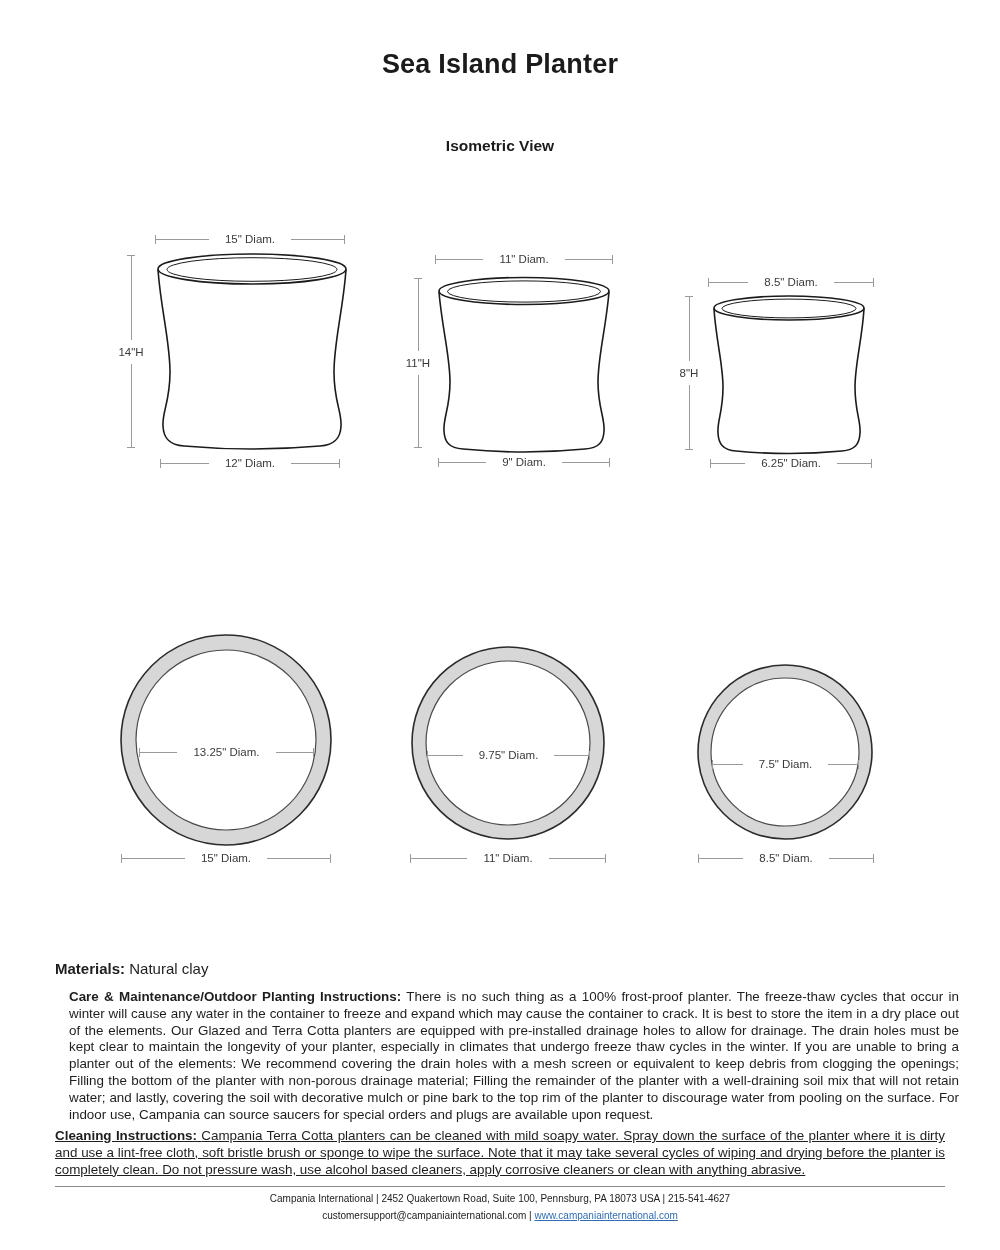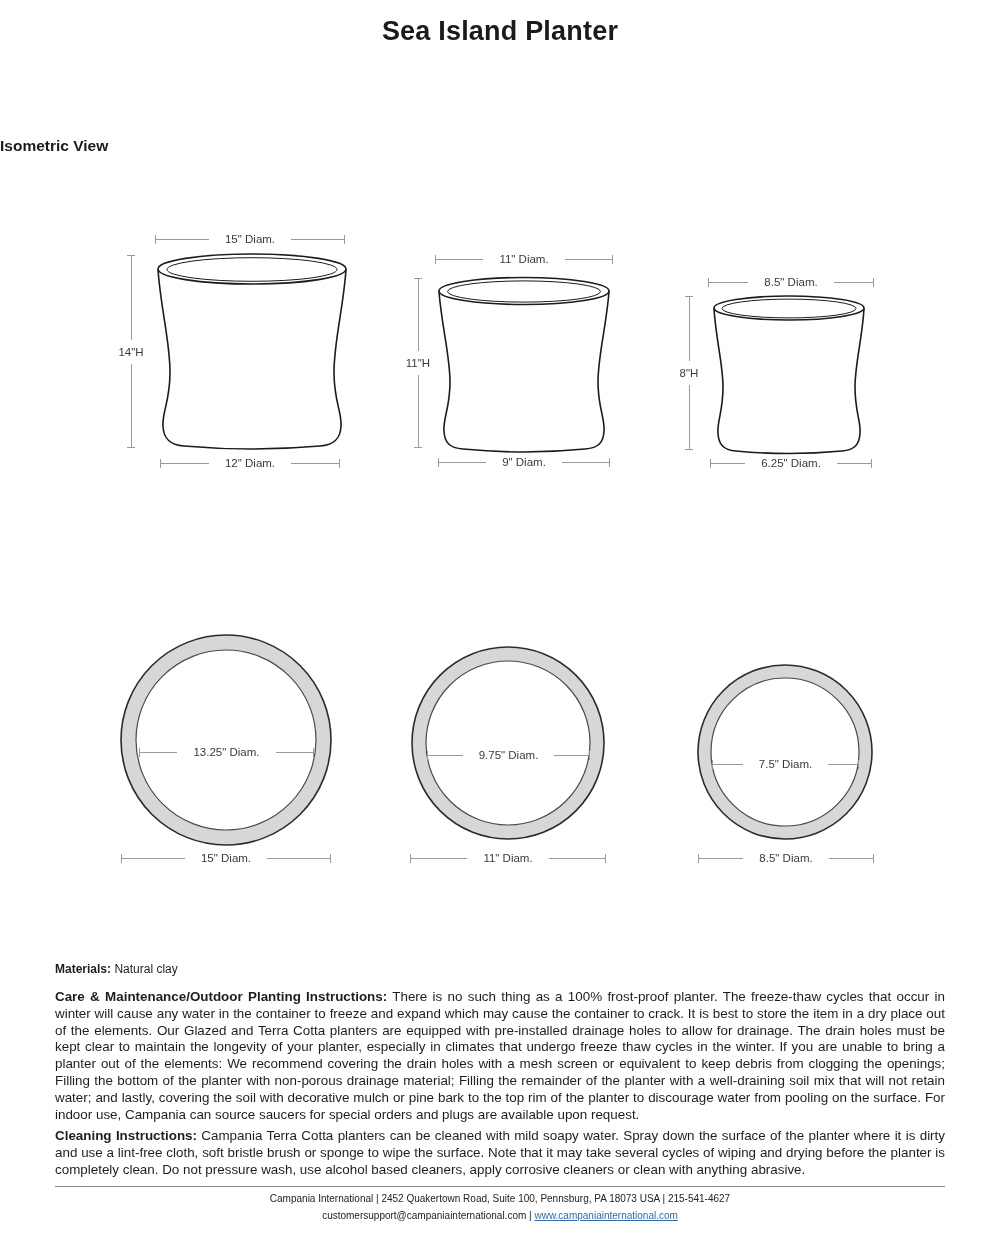--- a/index.html
+++ b/index.html
@@ -8,31 +8,31 @@
     position: relative;
     width: 1000px;
     height: 1250px;
     background: #ffffff;
     font-family: "Liberation Sans", sans-serif;
     color: #1e1e1e;
     overflow: hidden;
   }
   .page-title {
     position: absolute;
-    top: 16px; left: 0; width: 100%;
+    top: 49px; left: 0; width: 100%;
     text-align: center;
     font-size: 27px;
     font-weight: bold;
     color: #1b1b1b;
     letter-spacing: 0.2px;
   }
   .section-heading {
     position: absolute;
     left: 0; width: 100%;
-    text-align: left;
+    text-align: center;
     font-size: 15.5px;
     font-weight: bold;
     color: #1b1b1b;
   }
   .iso-heading { top: 137px; }
   .topview-heading { top: 537px; }
 
   
   .hdim {
     position: absolute;
@@ -60,32 +60,32 @@
   }
   .vdim .tick { height: 1px; width: 8px; background: #9a9a9a; }
   .vdim .seg { flex: 1; width: 1px; background: #9a9a9a; }
   .vdim .dimlabel { padding: 7px 0; }
 
   .figure-svg { position: absolute; }
 
   .materials-line {
     position: absolute;
     left: 55px; top: 961px; width: 890px;
-    font-size: 12px;
+    font-size: 15px;
     line-height: 16.8px;
   }
   .para {
     position: absolute;
     left: 55px; width: 890px;
     font-size: 13.4px;
     line-height: 16.8px;
     text-align: justify;
   }
-  .para-care { top: 989px; }
-  .para-clean { top: 1128px; }
+  .para-care { top: 989px; margin-left: 14px; }
+  .para-clean { top: 1128px; text-decoration: underline; }
   .bold-label { font-weight: bold; }
 
   .footer-rule {
     position: absolute;
     left: 55px; top: 1186px; width: 890px;
     height: 0;
     border-top: 1px solid #8a8a8a;
   }
   .footer {
     position: absolute;

